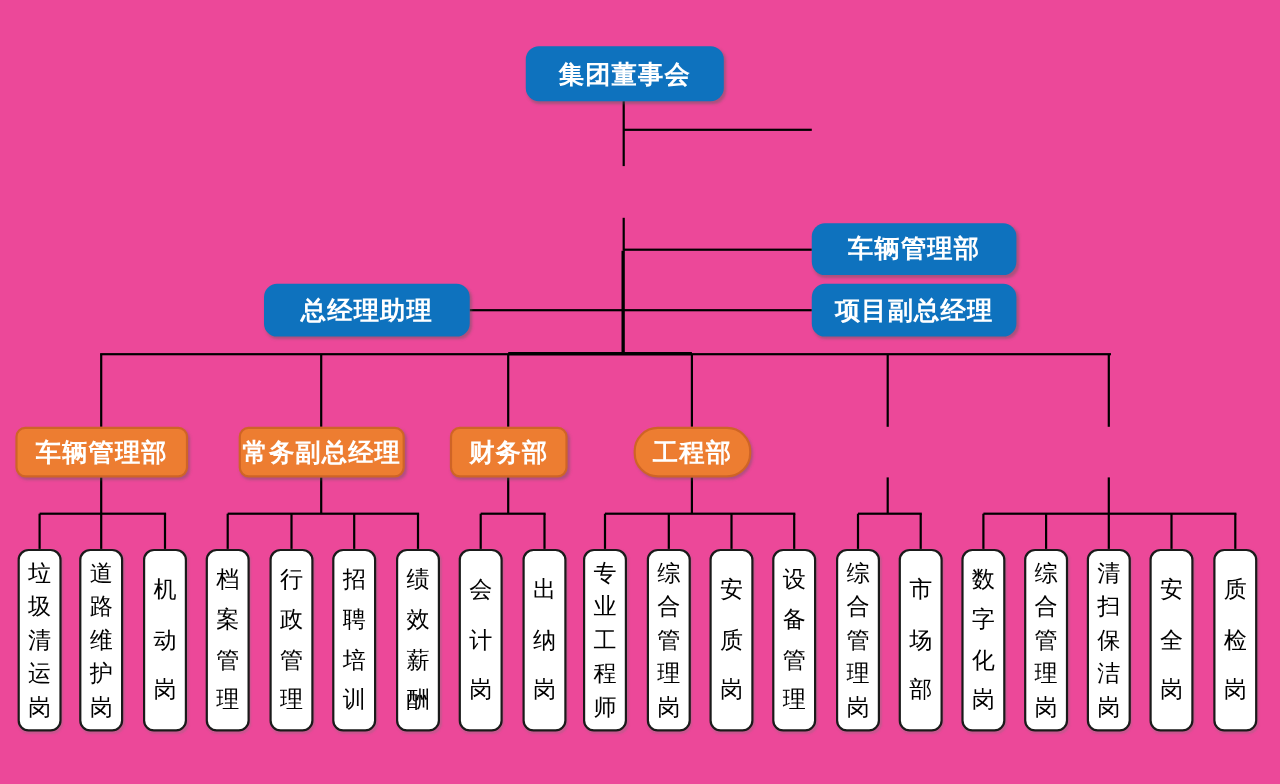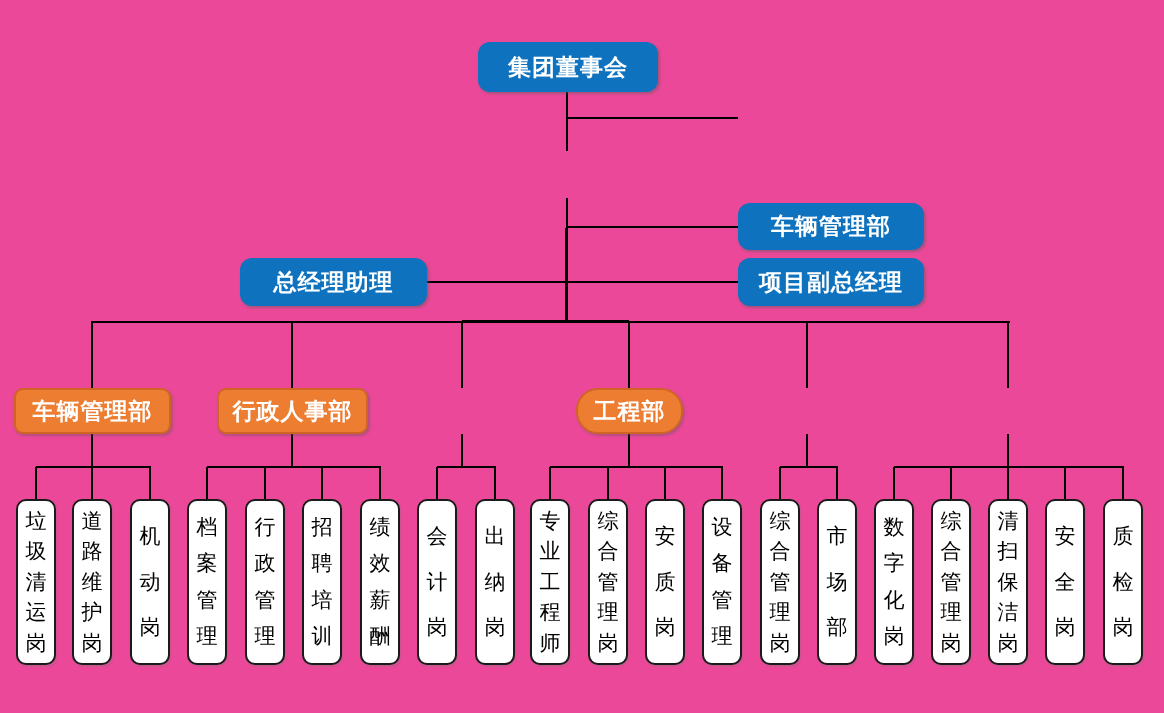--- a/index.html
+++ b/index.html
@@ -119,21 +119,22 @@
   <div class="line" style="left:1007px;top:467px;width:2px;height:32px;"></div>
   <div class="line" style="left:1064px;top:467px;width:2px;height:32px;"></div>
   <div class="line" style="left:1122px;top:467px;width:2px;height:32px;"></div>
 
   <div class="node blue" style="left:478px;top:42px;width:180px;height:50px;">集团董事会</div>
   <div class="node blue" style="left:738px;top:203px;width:186px;height:47px;">车辆管理部</div>
   <div class="node blue" style="left:738px;top:258px;width:186px;height:48px;">项目副总经理</div>
   <div class="node blue" style="left:240px;top:258px;width:187px;height:48px;">总经理助理</div>
 
   <div class="node orange dept" style="left:14px;width:157px;">车辆管理部</div>
-  <div class="node orange dept" style="left:217px;width:151px;">行政人事部</div>
+  <div class="node orange dept" style="left:217px;width:151px;">常务副总经理</div>
+  <div class="node orange dept" style="left:409px;width:107px;">财务部</div>
   <div class="node orange dept" style="left:576px;width:107px;border-radius:22px;">工程部</div>
 
   <div class="pos" style="left:16px;">
       <span>垃</span>
       <span>圾</span>
       <span>清</span>
       <span>运</span>
       <span>岗</span>
     </div>
   <div class="pos" style="left:72px;">

